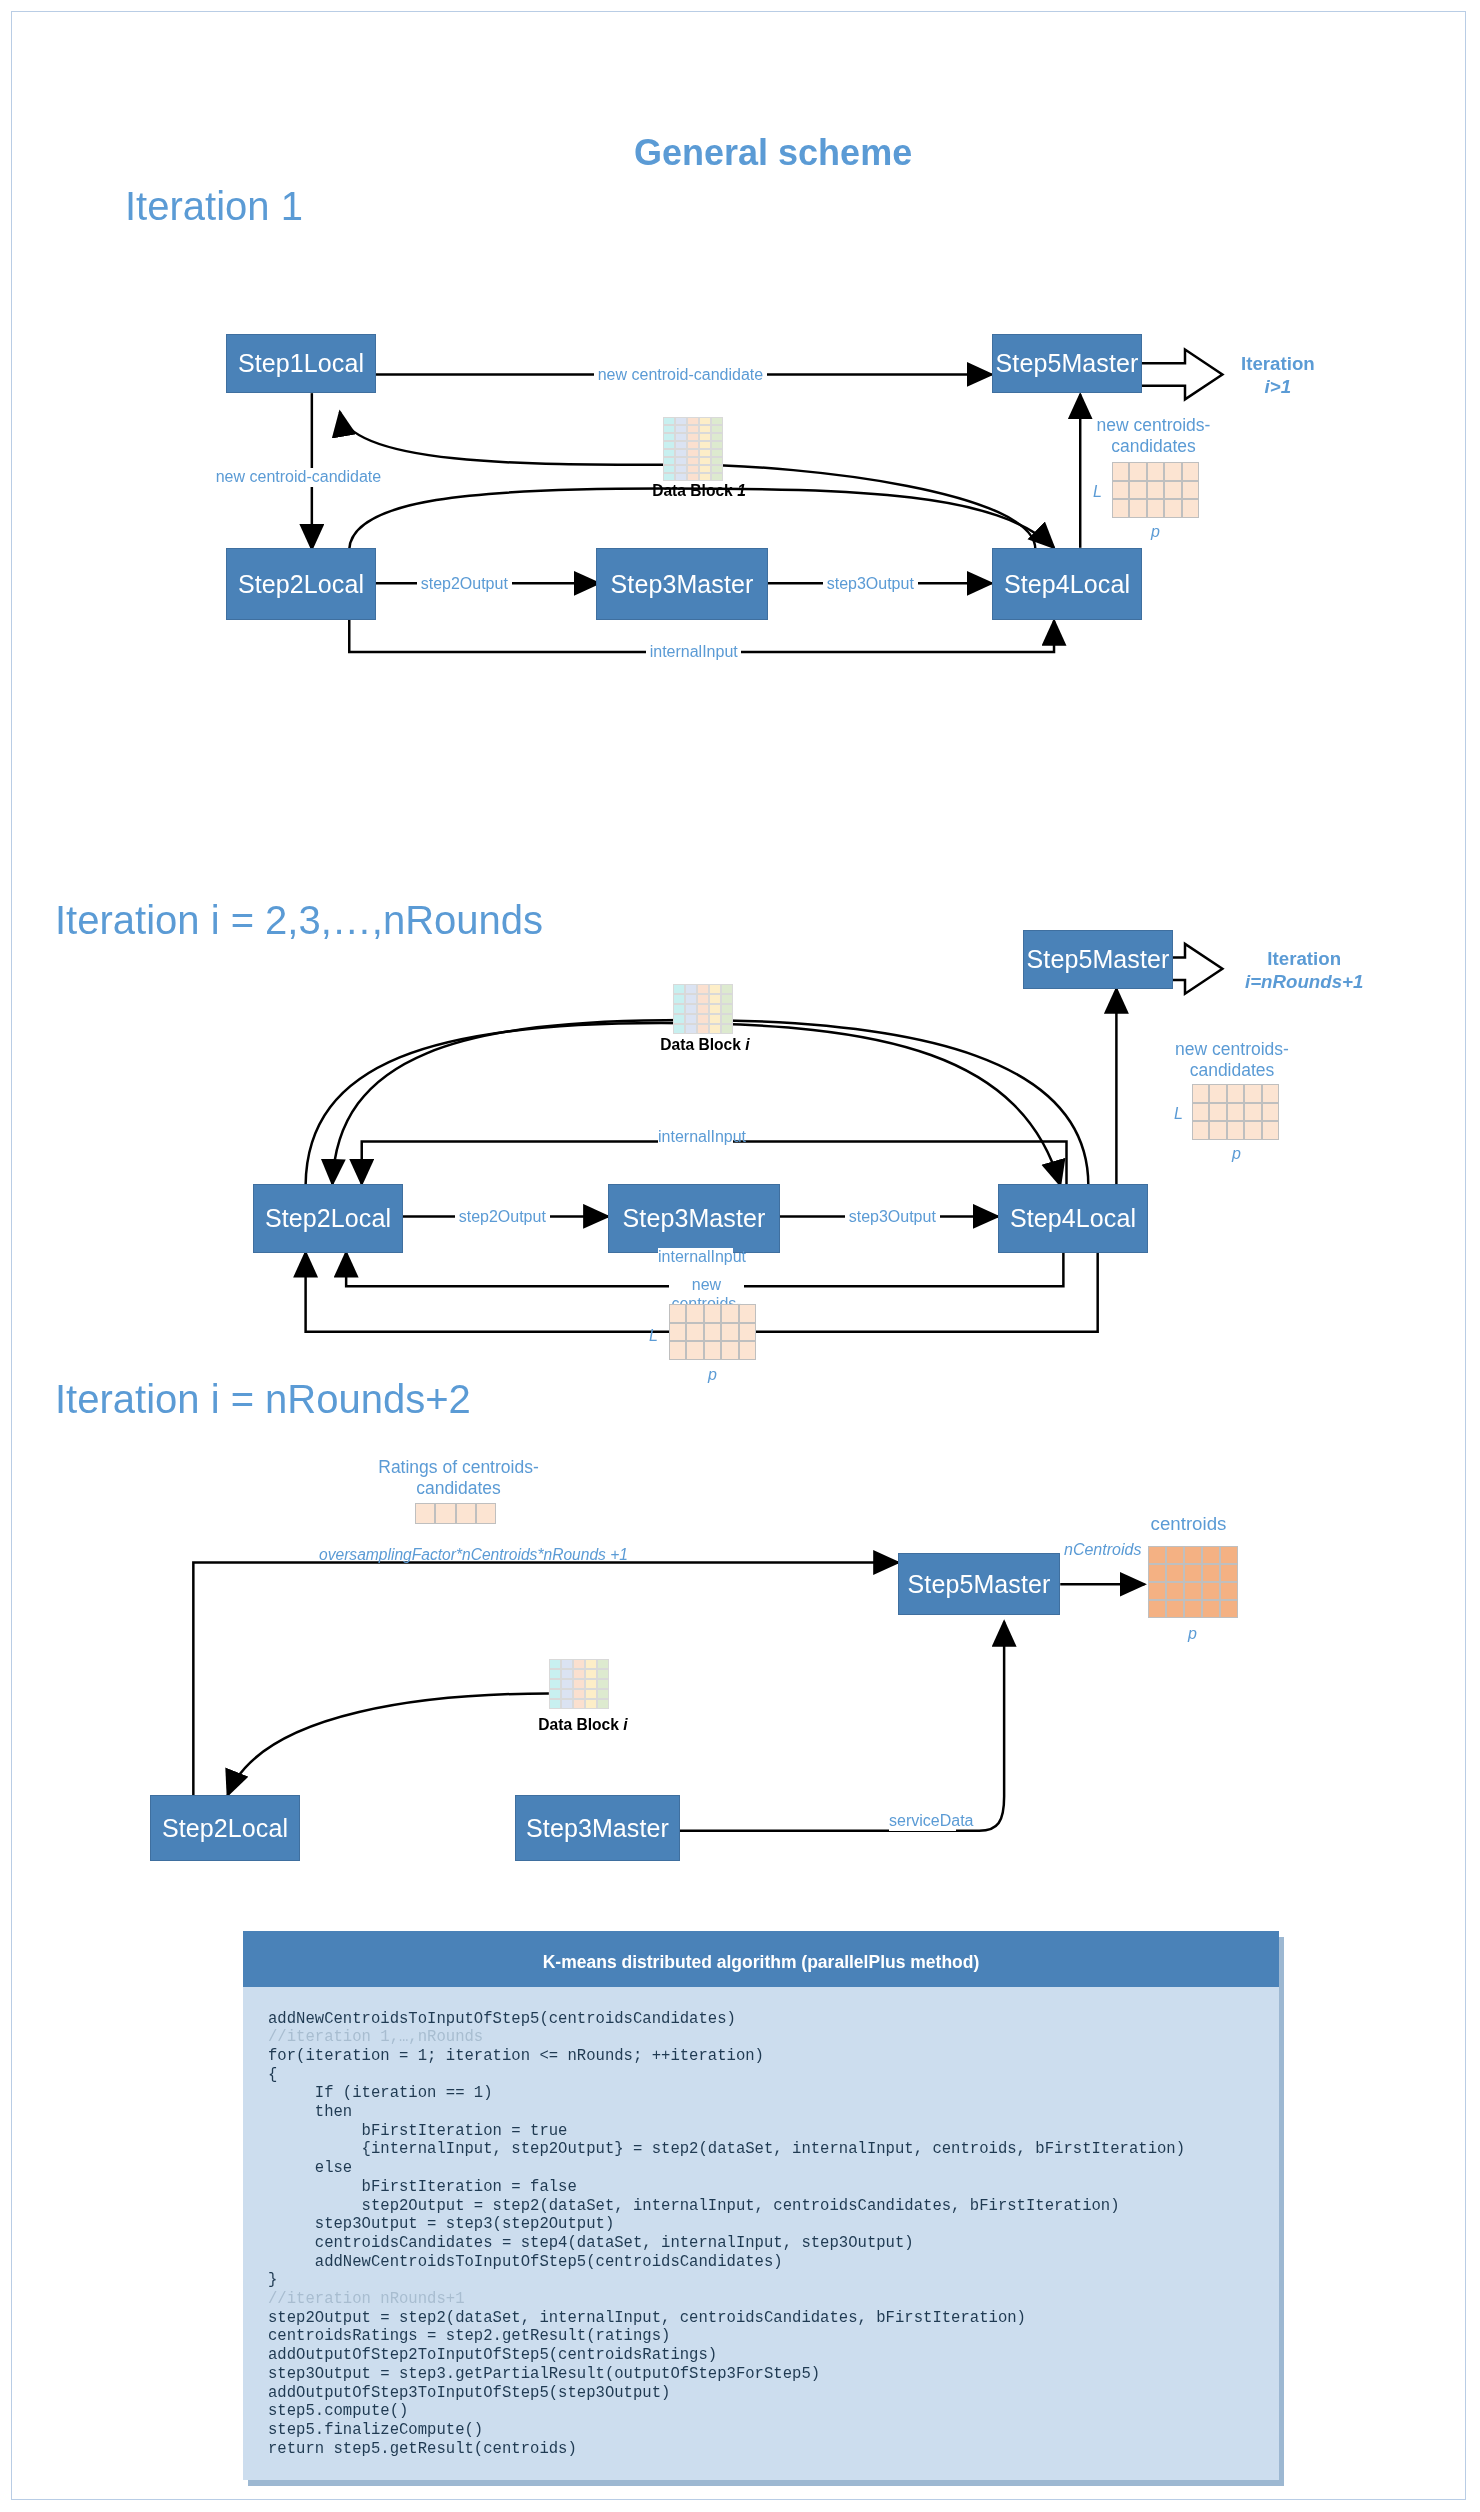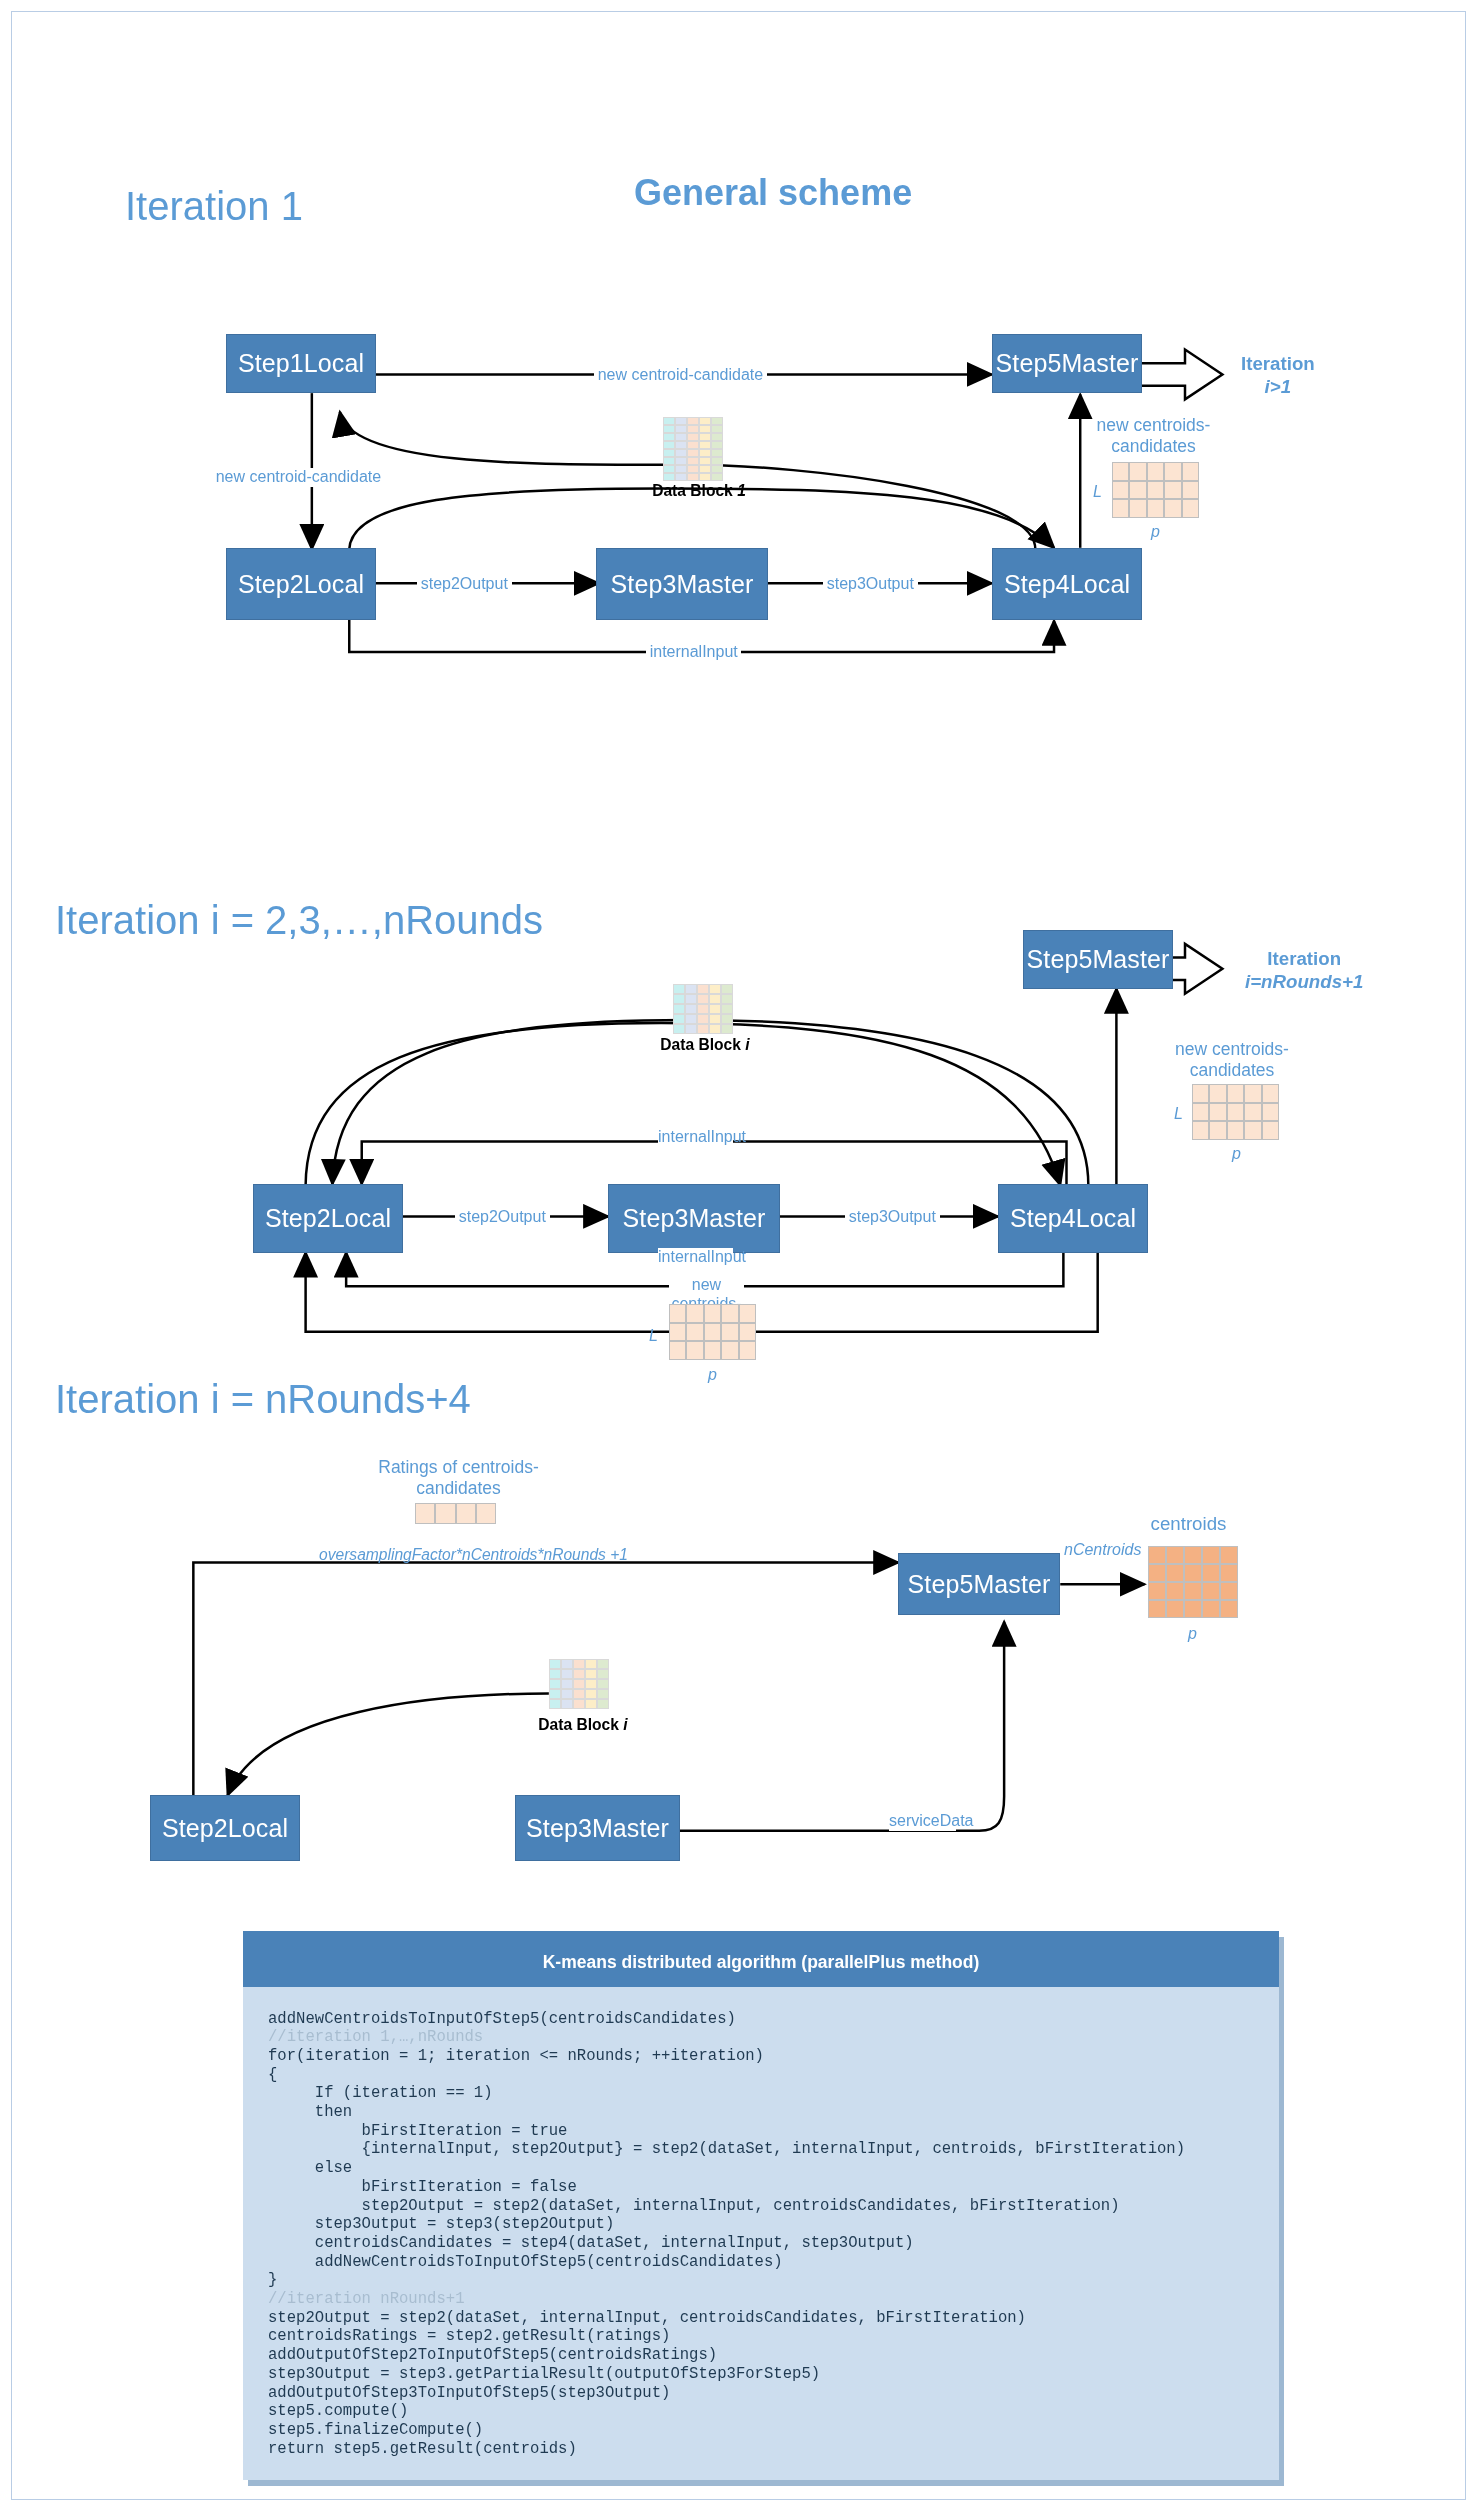--- a/index.html
+++ b/index.html
@@ -12,21 +12,20 @@
     position:absolute;left:11.2px;top:11.2px;width:1455px;height:2489px;
     border:1.2px solid #b9cde5;box-sizing:border-box;pointer-events:none;
   }
   .canvas{position:absolute;left:0;top:0;width:1480px;height:2512px;}
   svg.wires{position:absolute;left:0;top:0;width:1480px;height:2512px;overflow:visible;}
 
   
   .main-title{
     position:absolute;color:#5b9bd5;font-size:36px;font-weight:bold;
     white-space:nowrap;
-    margin-top:40px;
   }
   .section-title{
     position:absolute;color:#5b9bd5;font-size:40px;white-space:nowrap;
   }
 
   
   .step-box{
     position:absolute;background:#4a82b8;border:0.6px solid #3f6f9f;
     color:#ffffff;display:flex;align-items:center;justify-content:center;
     font-size:25px;box-sizing:border-box;letter-spacing:0.1px;
@@ -350,21 +349,21 @@
       <div class="cell" style="background: rgb(252, 228, 210);"></div>
       <div class="cell" style="background: rgb(252, 228, 210);"></div>
       <div class="cell" style="background: rgb(252, 228, 210);"></div>
       <div class="cell" style="background: rgb(252, 228, 210);"></div>
       <div class="cell" style="background: rgb(252, 228, 210);"></div>
       <div class="cell" style="background: rgb(252, 228, 210);"></div>
     </div>
   <div class="mat-dim" style="left:649px;top:1327px;">L</div>
   <div class="mat-dim" style="left:708px;top:1366px;">p</div>
 
-  <div class="section-title" style="left:55px;top:1377px;">Iteration i = nRounds+4</div>
+  <div class="section-title" style="left:55px;top:1377px;">Iteration i = nRounds+2</div>
 
   <div class="mat-caption" style="left:365px;top:1457px;width:187px;">
     <span>Ratings of centroids-</span><br>
     <span>candidates</span>
   </div>
   <div class="matrix" style="left: 415px; top: 1503px; width: 81px; height: 20.6px; grid-template-columns: repeat(4, 1fr); grid-template-rows: repeat(1, 1fr);">
       <div class="cell" style="background: rgb(252, 228, 210);"></div>
       <div class="cell" style="background: rgb(252, 228, 210);"></div>
       <div class="cell" style="background: rgb(252, 228, 210);"></div>
       <div class="cell" style="background: rgb(252, 228, 210);"></div>

